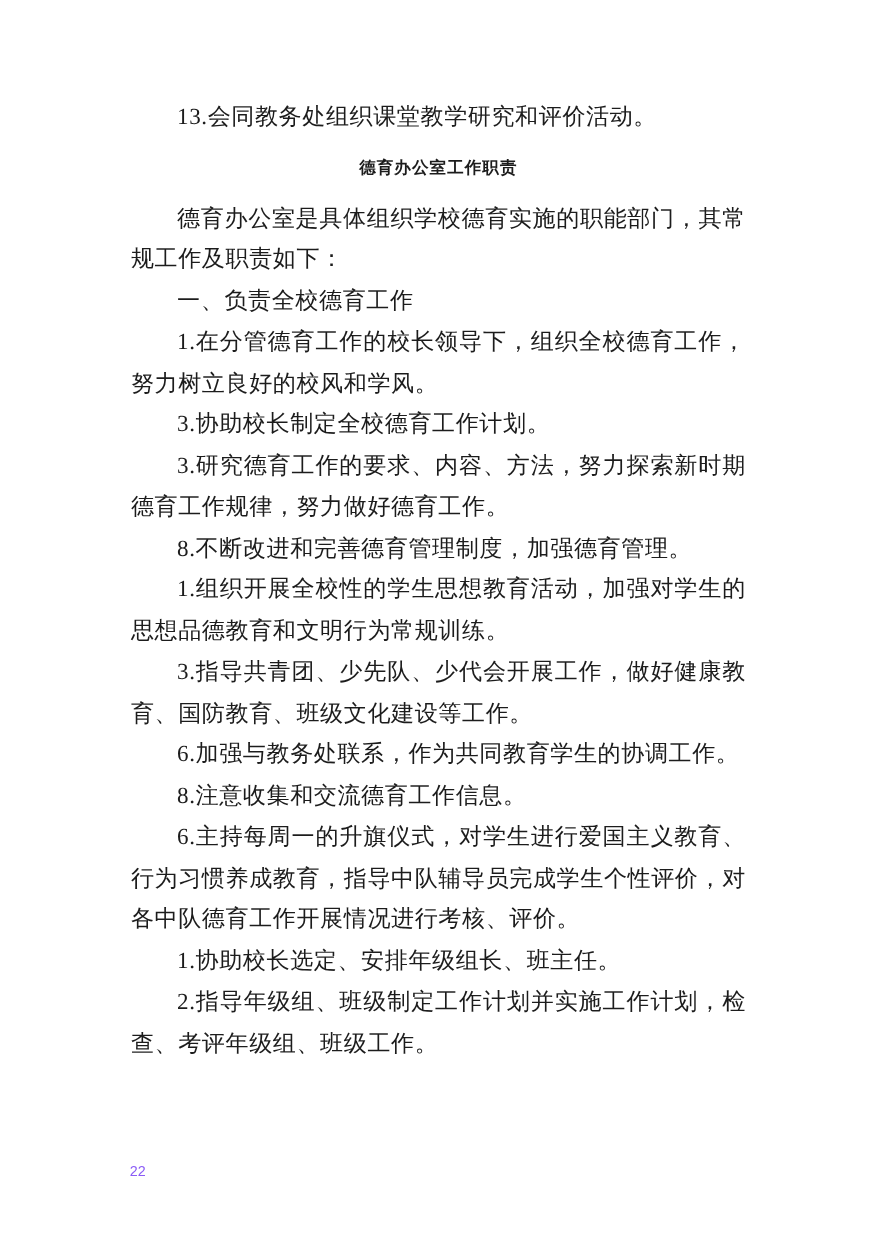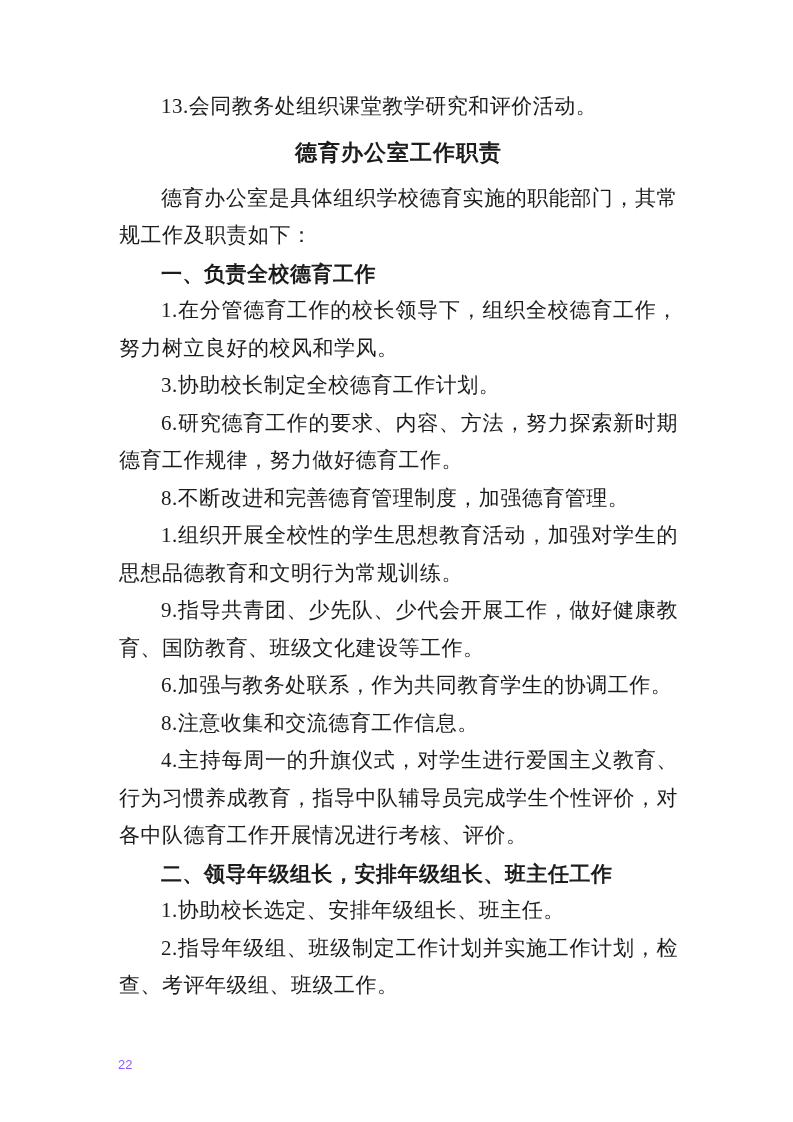--- a/index.html
+++ b/index.html
@@ -29,27 +29,27 @@
     line-height: 37.5px;
     letter-spacing: 0.5px;
     text-align: justify;
     text-justify: inter-ideograph;
     text-indent: 2em;
   }
   .content p.doc-title {
     text-indent: 0;
     text-align: center;
     font-weight: bold;
-    font-size: 22px;
+    font-size: 15px;
     line-height: 54px;
     font-family: "Liberation Sans", "DejaVu Sans", sans-serif;
     letter-spacing: 1px;
   }
   .content p.section-heading {
-    font-weight: bold;
+    font-weight: normal;
     font-family: "Liberation Sans", "DejaVu Sans", sans-serif;
     letter-spacing: 0.5px;
   }
   .page-number {
     position: absolute;
     left: 118px;
     top: 1057px;
     font-size: 13px;
     font-family: "Liberation Sans", "DejaVu Sans", sans-serif;
     color: #8b5cf6;
@@ -59,25 +59,24 @@
 <body>
 
 <div class="page">
   <div class="content">
     <p>13.会同教务处组织课堂教学研究和评价活动。</p>
     <p class="doc-title">德育办公室工作职责</p>
     <p>德育办公室是具体组织学校德育实施的职能部门，其常规工作及职责如下：</p>
     <p class="section-heading">一、负责全校德育工作</p>
     <p>1.在分管德育工作的校长领导下，组织全校德育工作，努力树立良好的校风和学风。</p>
     <p>3.协助校长制定全校德育工作计划。</p>
-    <p>6.研究德育工作的要求、内容、方法，努力探索新时期德育工作规律，努力做好德育工作。</p>
+    <p>3.研究德育工作的要求、内容、方法，努力探索新时期德育工作规律，努力做好德育工作。</p>
     <p>8.不断改进和完善德育管理制度，加强德育管理。</p>
     <p>1.组织开展全校性的学生思想教育活动，加强对学生的思想品德教育和文明行为常规训练。</p>
-    <p>9.指导共青团、少先队、少代会开展工作，做好健康教育、国防教育、班级文化建设等工作。</p>
+    <p>3.指导共青团、少先队、少代会开展工作，做好健康教育、国防教育、班级文化建设等工作。</p>
     <p>6.加强与教务处联系，作为共同教育学生的协调工作。</p>
     <p>8.注意收集和交流德育工作信息。</p>
-    <p>4.主持每周一的升旗仪式，对学生进行爱国主义教育、行为习惯养成教育，指导中队辅导员完成学生个性评价，对各中队德育工作开展情况进行考核、评价。</p>
-    <p class="section-heading">二、领导年级组长，安排年级组长、班主任工作</p>
+    <p>6.主持每周一的升旗仪式，对学生进行爱国主义教育、行为习惯养成教育，指导中队辅导员完成学生个性评价，对各中队德育工作开展情况进行考核、评价。</p>
     <p>1.协助校长选定、安排年级组长、班主任。</p>
     <p>2.指导年级组、班级制定工作计划并实施工作计划，检查、考评年级组、班级工作。</p>
   </div>
   <div class="page-number">22</div>
 </div>
 
 </body></html>

